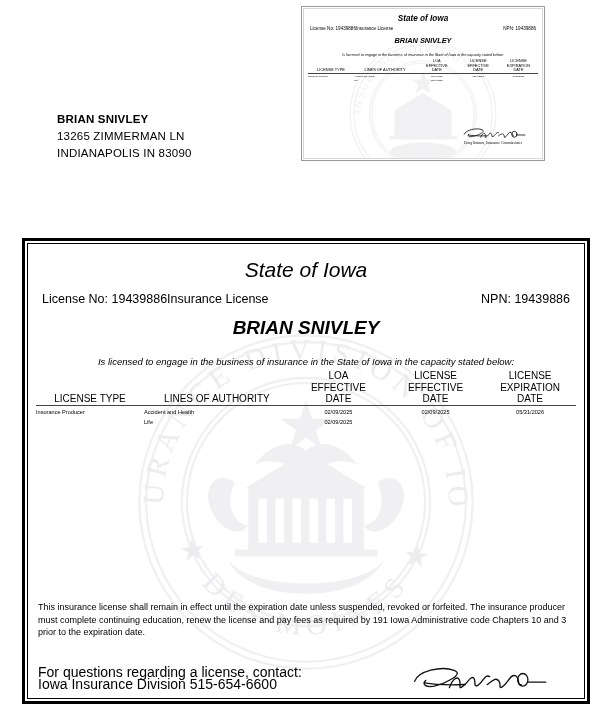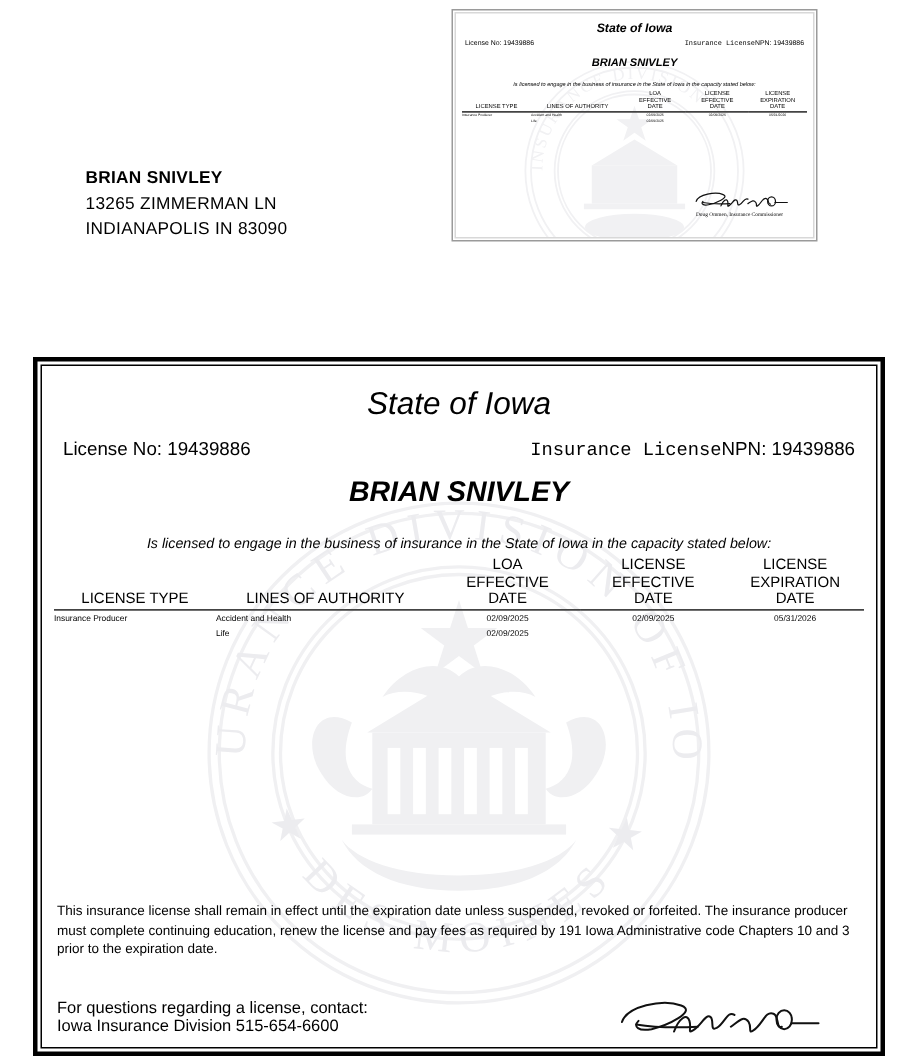--- a/index.html
+++ b/index.html
@@ -97,23 +97,22 @@
     text-align: center;
     font-weight: normal;
     font-style: italic;
   }
   .hdr-row {
     display: flex;
     align-items: baseline;
     justify-content: space-between;
   }
   .hdr-sub {
-    text-align: right;
+    text-align: left;
     flex: 1;
-    font-family: Liberation Mono, monospace;
   }
   .hdr-name {
     text-align: center;
     font-weight: bold;
     font-style: italic;
   }
   .hdr-statement {
     text-align: center;
     font-style: italic;
   }
@@ -166,21 +165,21 @@
   .cert-main .hdr-row        { margin-top: 10px; padding: 0 14px; font-size: 12.5px; }
   .cert-main .hdr-sub        { font-size: 12.5px; }
   .cert-main .hdr-name       { font-size: 19px; margin-top: 11px; }
   .cert-main .hdr-statement  { font-size: 9.5px; margin-top: 17px; }
   .cert-main .tbl-wrap       { margin-top: 3px; padding: 0 8px; }
   .cert-main .tbl th         { font-size: 10px; line-height: 11.5px; }
   .cert-main .tbl td         { font-size: 5.6px; line-height: 8px; padding-top: 2px; }
   .cert-main .legal          { position: absolute; left: 10px; right: 10px; top: 343px;
                                font-size: 9px; line-height: 12.5px; }
   .cert-main .contact        { position: absolute; left: 10px; top: 408px;
-                               font-size: 11px; line-height: 12px; }
+                               font-size: 14px; line-height: 12px; }
   .cert-main .sig-wrap       { position: absolute; right: 12px; top: 405px; width: 190px; }
   .cert-main .sig-name       { font-size: 9px; margin-top: 1px; }
 
   
   .cert-thumb .hdr-title     { font-size: 8.2px; margin-top: 5px; font-weight: bold; }
   .cert-thumb .hdr-row       { margin-top: 3px; padding: 0 6px; font-size: 4.6px; }
   .cert-thumb .hdr-sub       { font-size: 4.6px; }
   .cert-thumb .hdr-name      { font-size: 7.4px; margin-top: 5px; }
   .cert-thumb .hdr-statement { font-size: 3.7px; margin-top: 8px; }
   .cert-thumb .tbl-wrap      { margin-top: 2px; padding: 0 4px; }

